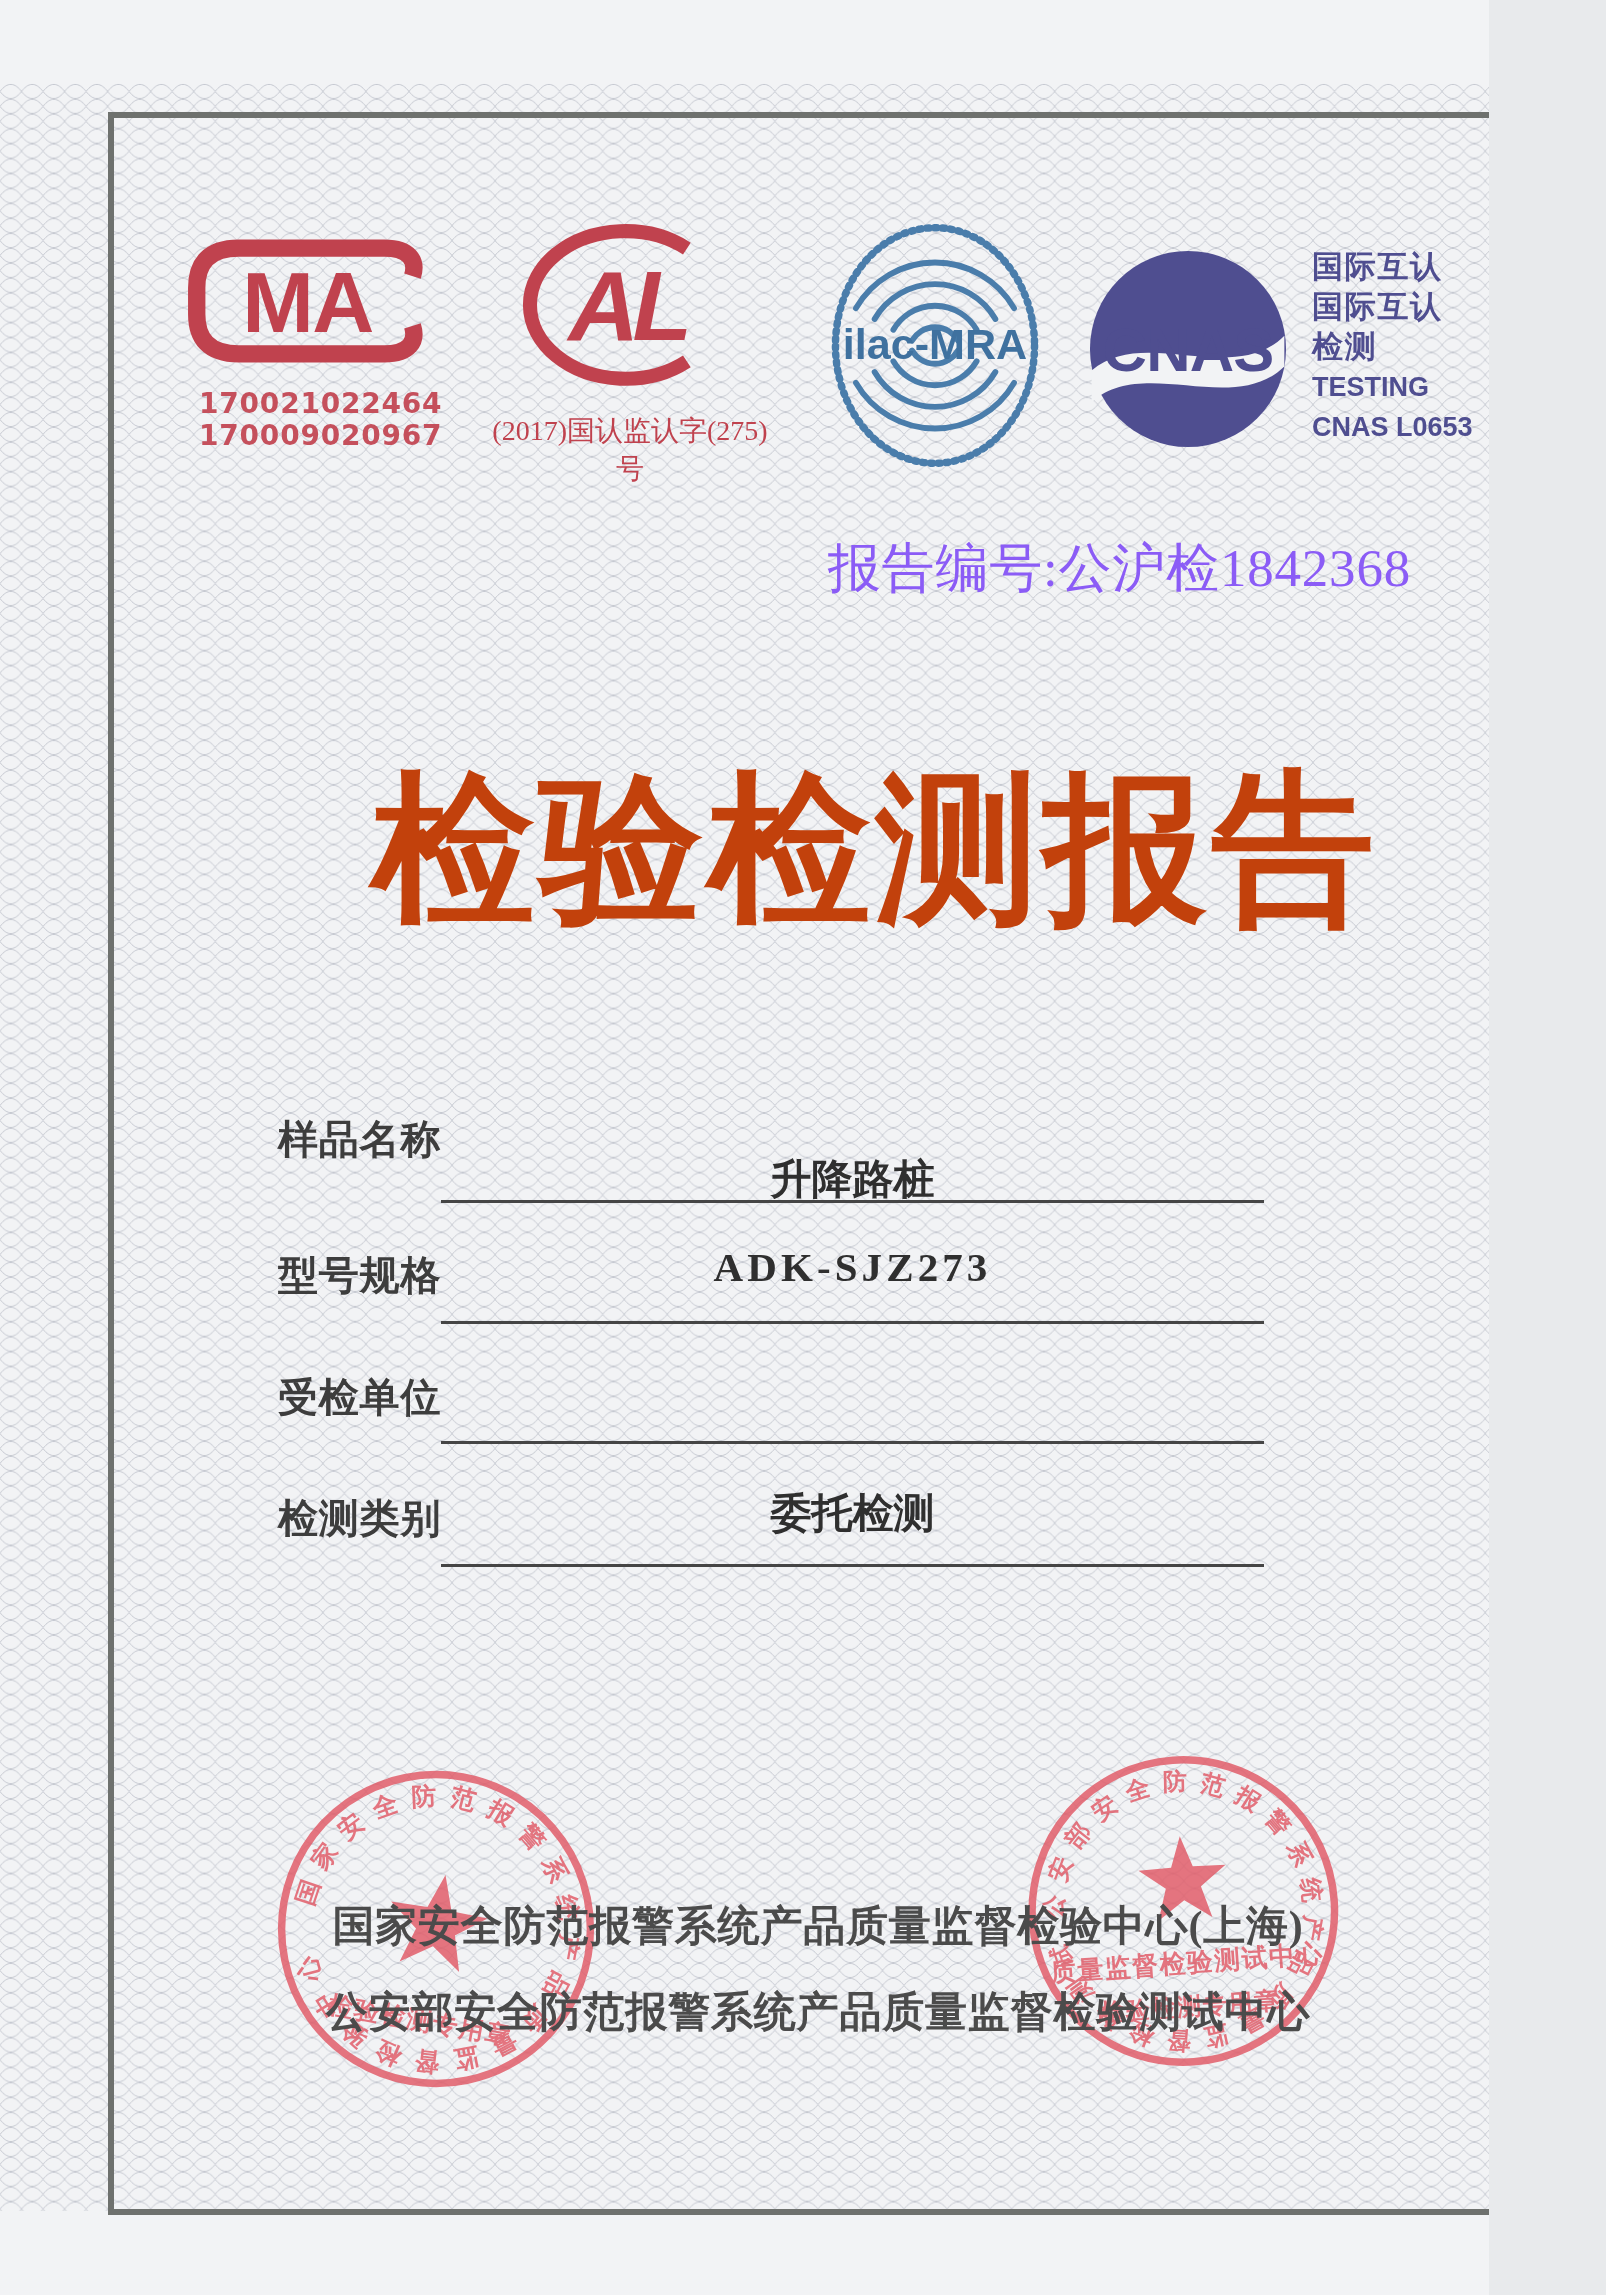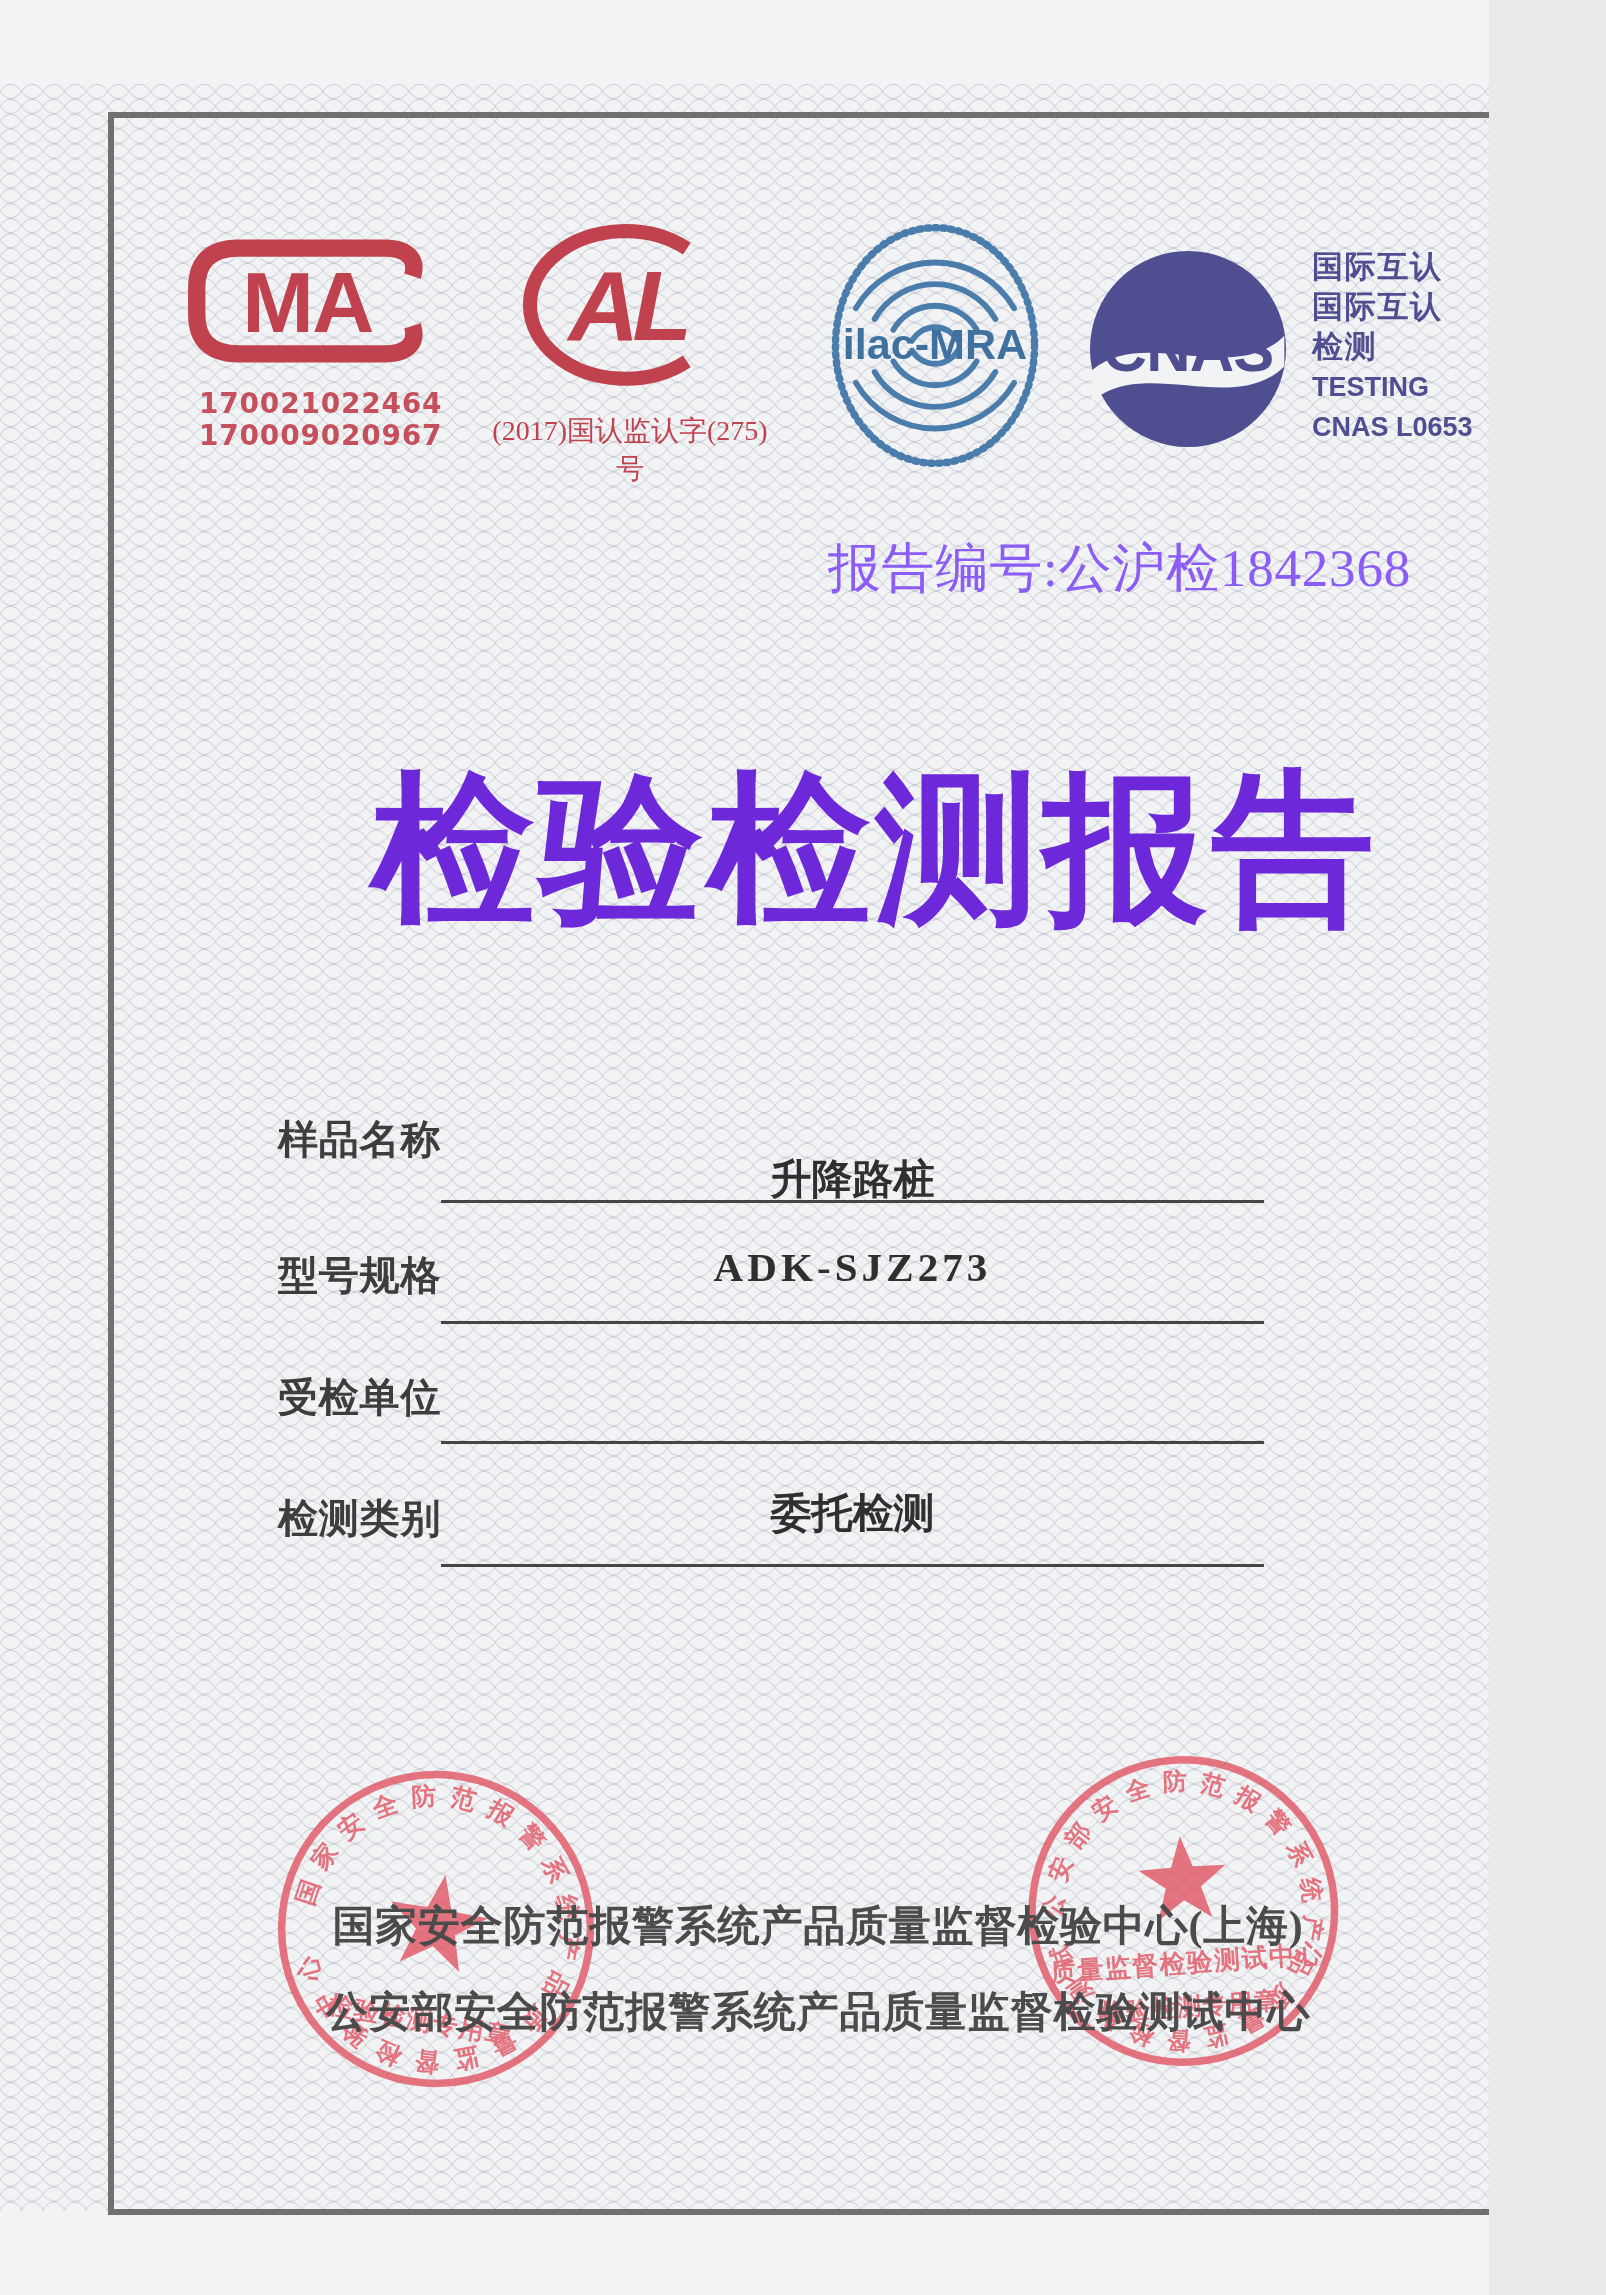--- a/index.html
+++ b/index.html
@@ -26,21 +26,21 @@
   .ilac-logo{left:828px;top:221px;z-index:2;}
   .cnas-logo{left:1085px;top:246px;z-index:2;}
   .cnas-caption{left:1312px;top:247px;z-index:2;color:#4f4e90;line-height:40px;
     font-weight:bold;}
   .cnas-caption .cjk{font-size:31px;letter-spacing:1.7px;}
   .cnas-caption .lat{font-size:27px;font-family:"Liberation Sans","DejaVu Sans",sans-serif;}
   
   .report-no{left:747px;top:533px;width:664px;text-align:right;z-index:3;
     color:#8b5cf6;font-size:53px;font-weight:400;letter-spacing:0.8px;}
   .page-title{left:363px;top:741px;width:1025px;text-align:center;z-index:3;
-    color:#6d28d9;font-size:163px;font-weight:bold;letter-spacing:5px;white-space:nowrap;}
+    color:#c2410c;font-size:163px;font-weight:bold;letter-spacing:5px;white-space:nowrap;}
   
   .f-label{left:278px;width:216px;z-index:3;color:#3d3d3d;font-size:40px;
     font-weight:600;letter-spacing:0.8px;white-space:nowrap;}
   .f-value{left:440px;width:825px;text-align:center;z-index:3;color:#2f2f2f;
     font-size:41px;font-weight:600;white-space:nowrap;}
   .f-line{left:441px;width:823px;height:2.5px;background:#454545;z-index:3;}
   .r1l{top:1112px;} .r1v{top:1152px;} .r1u{top:1200px;}
   .r2l{top:1248px;} .r2v{top:1243px;letter-spacing:4.1px;} .r2u{top:1321px;}
   .r3l{top:1370px;} .r3v{top:1365px;} .r3u{top:1441px;}
   .r4l{top:1491px;} .r4v{top:1486px;} .r4u{top:1564px;}

